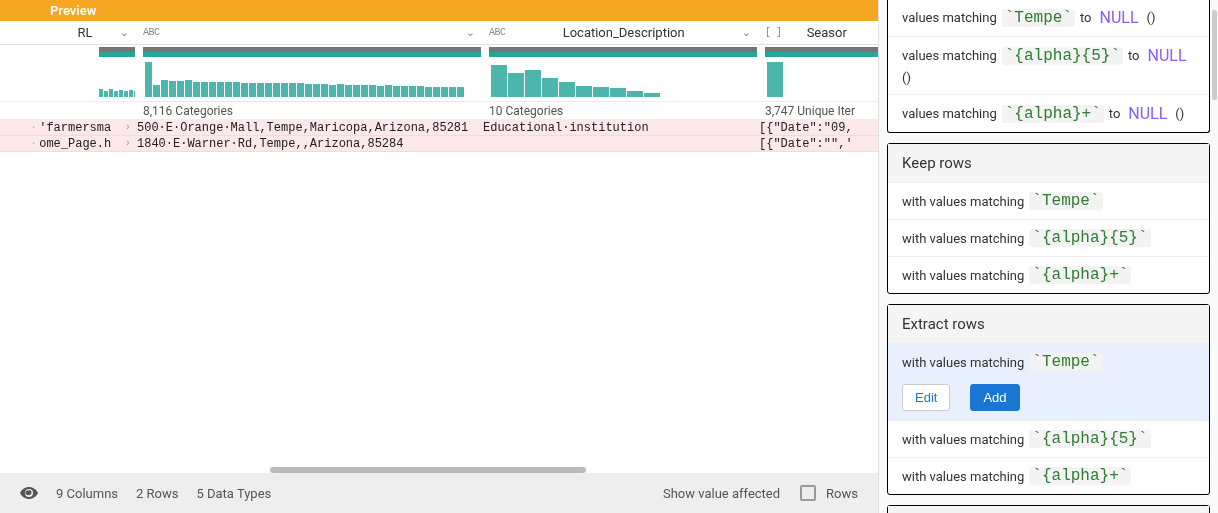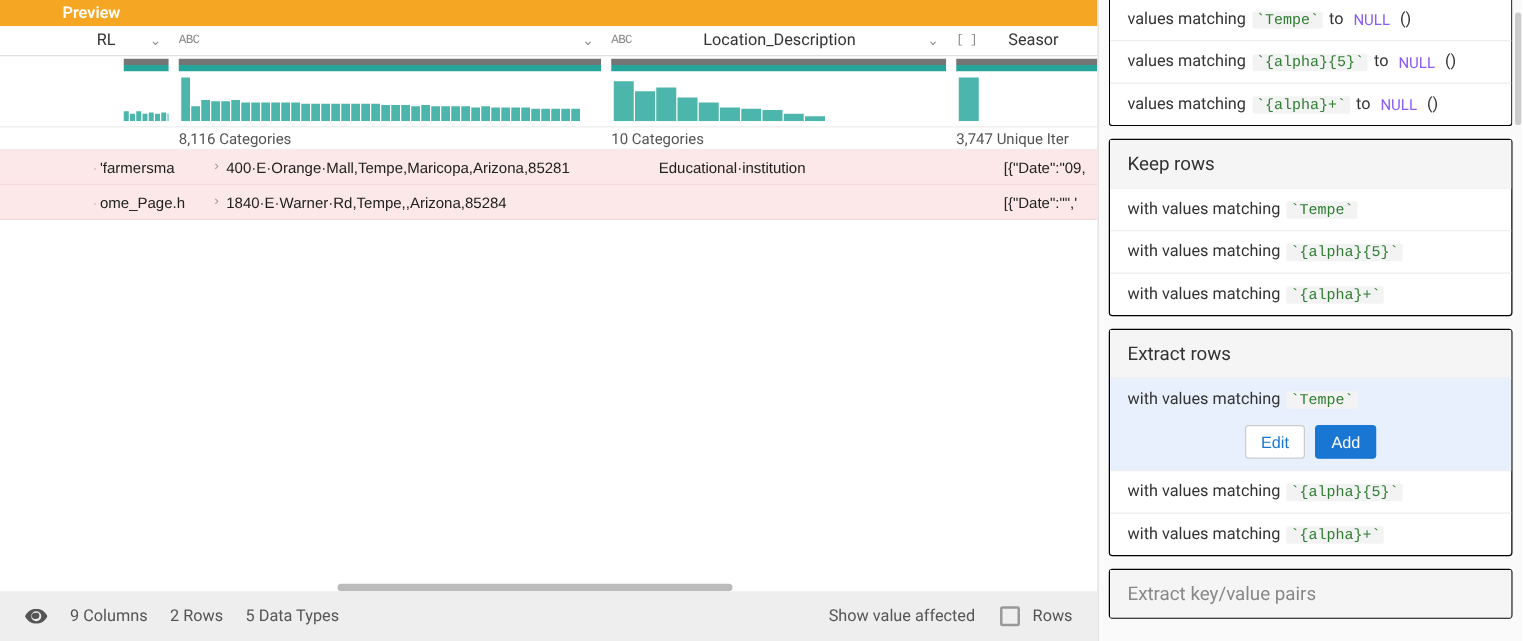--- a/index.html
+++ b/index.html
@@ -98,29 +98,28 @@
 }
 .stats-row > div { padding-left: 8px; }
 .stats-row .c-url { width: 135px; }
 .stats-row .c-addr { width: 346px; }
 .stats-row .c-loc { width: 276px; }
 .stats-row .c-seas { flex: 1; }
 
 .data-rows { flex: 1; overflow: hidden; }
 .data-row {
   display: flex;
-  height: 28px;
+  height: 16px;
   align-items: center;
   background: #fce8e8;
   border-bottom: 1px solid #f5dada;
-  font-family: Liberation Sans, sans-serif;
+  font-family: Liberation Mono, monospace;
   font-size: 12px;
   white-space: nowrap;
   overflow: hidden;
-  padding-left: 44px;
 }
 .data-row .cell { overflow: hidden; padding-left: 2px; position: relative; }
 .data-row .c-url { width: 135px; padding-left: 28px; }
 .data-row .c-addr { width: 346px; }
 .data-row .c-loc { width: 276px; }
 .data-row .c-seas { flex: 1; }
 .expand-chev {
   position: absolute;
   right: 4px;
   color: #999;
@@ -180,30 +179,30 @@
   flex-wrap: wrap;
   align-items: center;
   gap: 5px;
 }
 .side-item.selected {
   background: #e8f0fe;
 }
 .side-item.selected .actions {
   width: 100%;
   display: flex;
-  justify-content: center;
-  gap: 8px;
+  justify-content: flex-start;
+  gap: 20px;
   margin-top: 8px;
 }
 .code-chip {
   font-family: "Courier New", monospace;
   background: #f3f3f3;
   padding: 0 3px;
   border-radius: 2px;
-  font-size: 12px;
+  font-size: 16px;
 }
 .code-chip.green { color: #2e7d32; }
 .code-chip.null { color: #8b5cf6; font-family: inherit; background: none; }
 .btn {
   border: 1px solid #ccc;
   background: #fff;
   color: #1976d2;
   padding: 5px 12px;
   border-radius: 3px;
   font-size: 13px;
@@ -350,21 +349,21 @@
       <div class="c-loc">10 Categories</div>
       <div class="c-seas">3,747 Unique Iter</div>
     </div>
 
     <div class="data-rows">
       <div class="data-row">
         <div class="cell c-url">
           <span class="dot">·</span><span>'farmersma</span>
           <span class="expand-chev">›</span>
         </div>
-        <div class="cell c-addr">400·E·Orange·Mall,Tempe,Maricopa,Arizona,85281</div>
+        <div class="cell c-addr">500·E·Orange·Mall,Tempe,Maricopa,Arizona,85281</div>
         <div class="cell c-loc">Educational·institution</div>
         <div class="cell c-seas">[{"Date":"09,</div>
       </div>
       <div class="data-row">
         <div class="cell c-url">
           <span class="dot">·</span><span>ome_Page.h</span>
           <span class="expand-chev">›</span>
         </div>
         <div class="cell c-addr">1840·E·Warner·Rd,Tempe,,Arizona,85284</div>
         <div class="cell c-loc"></div>

